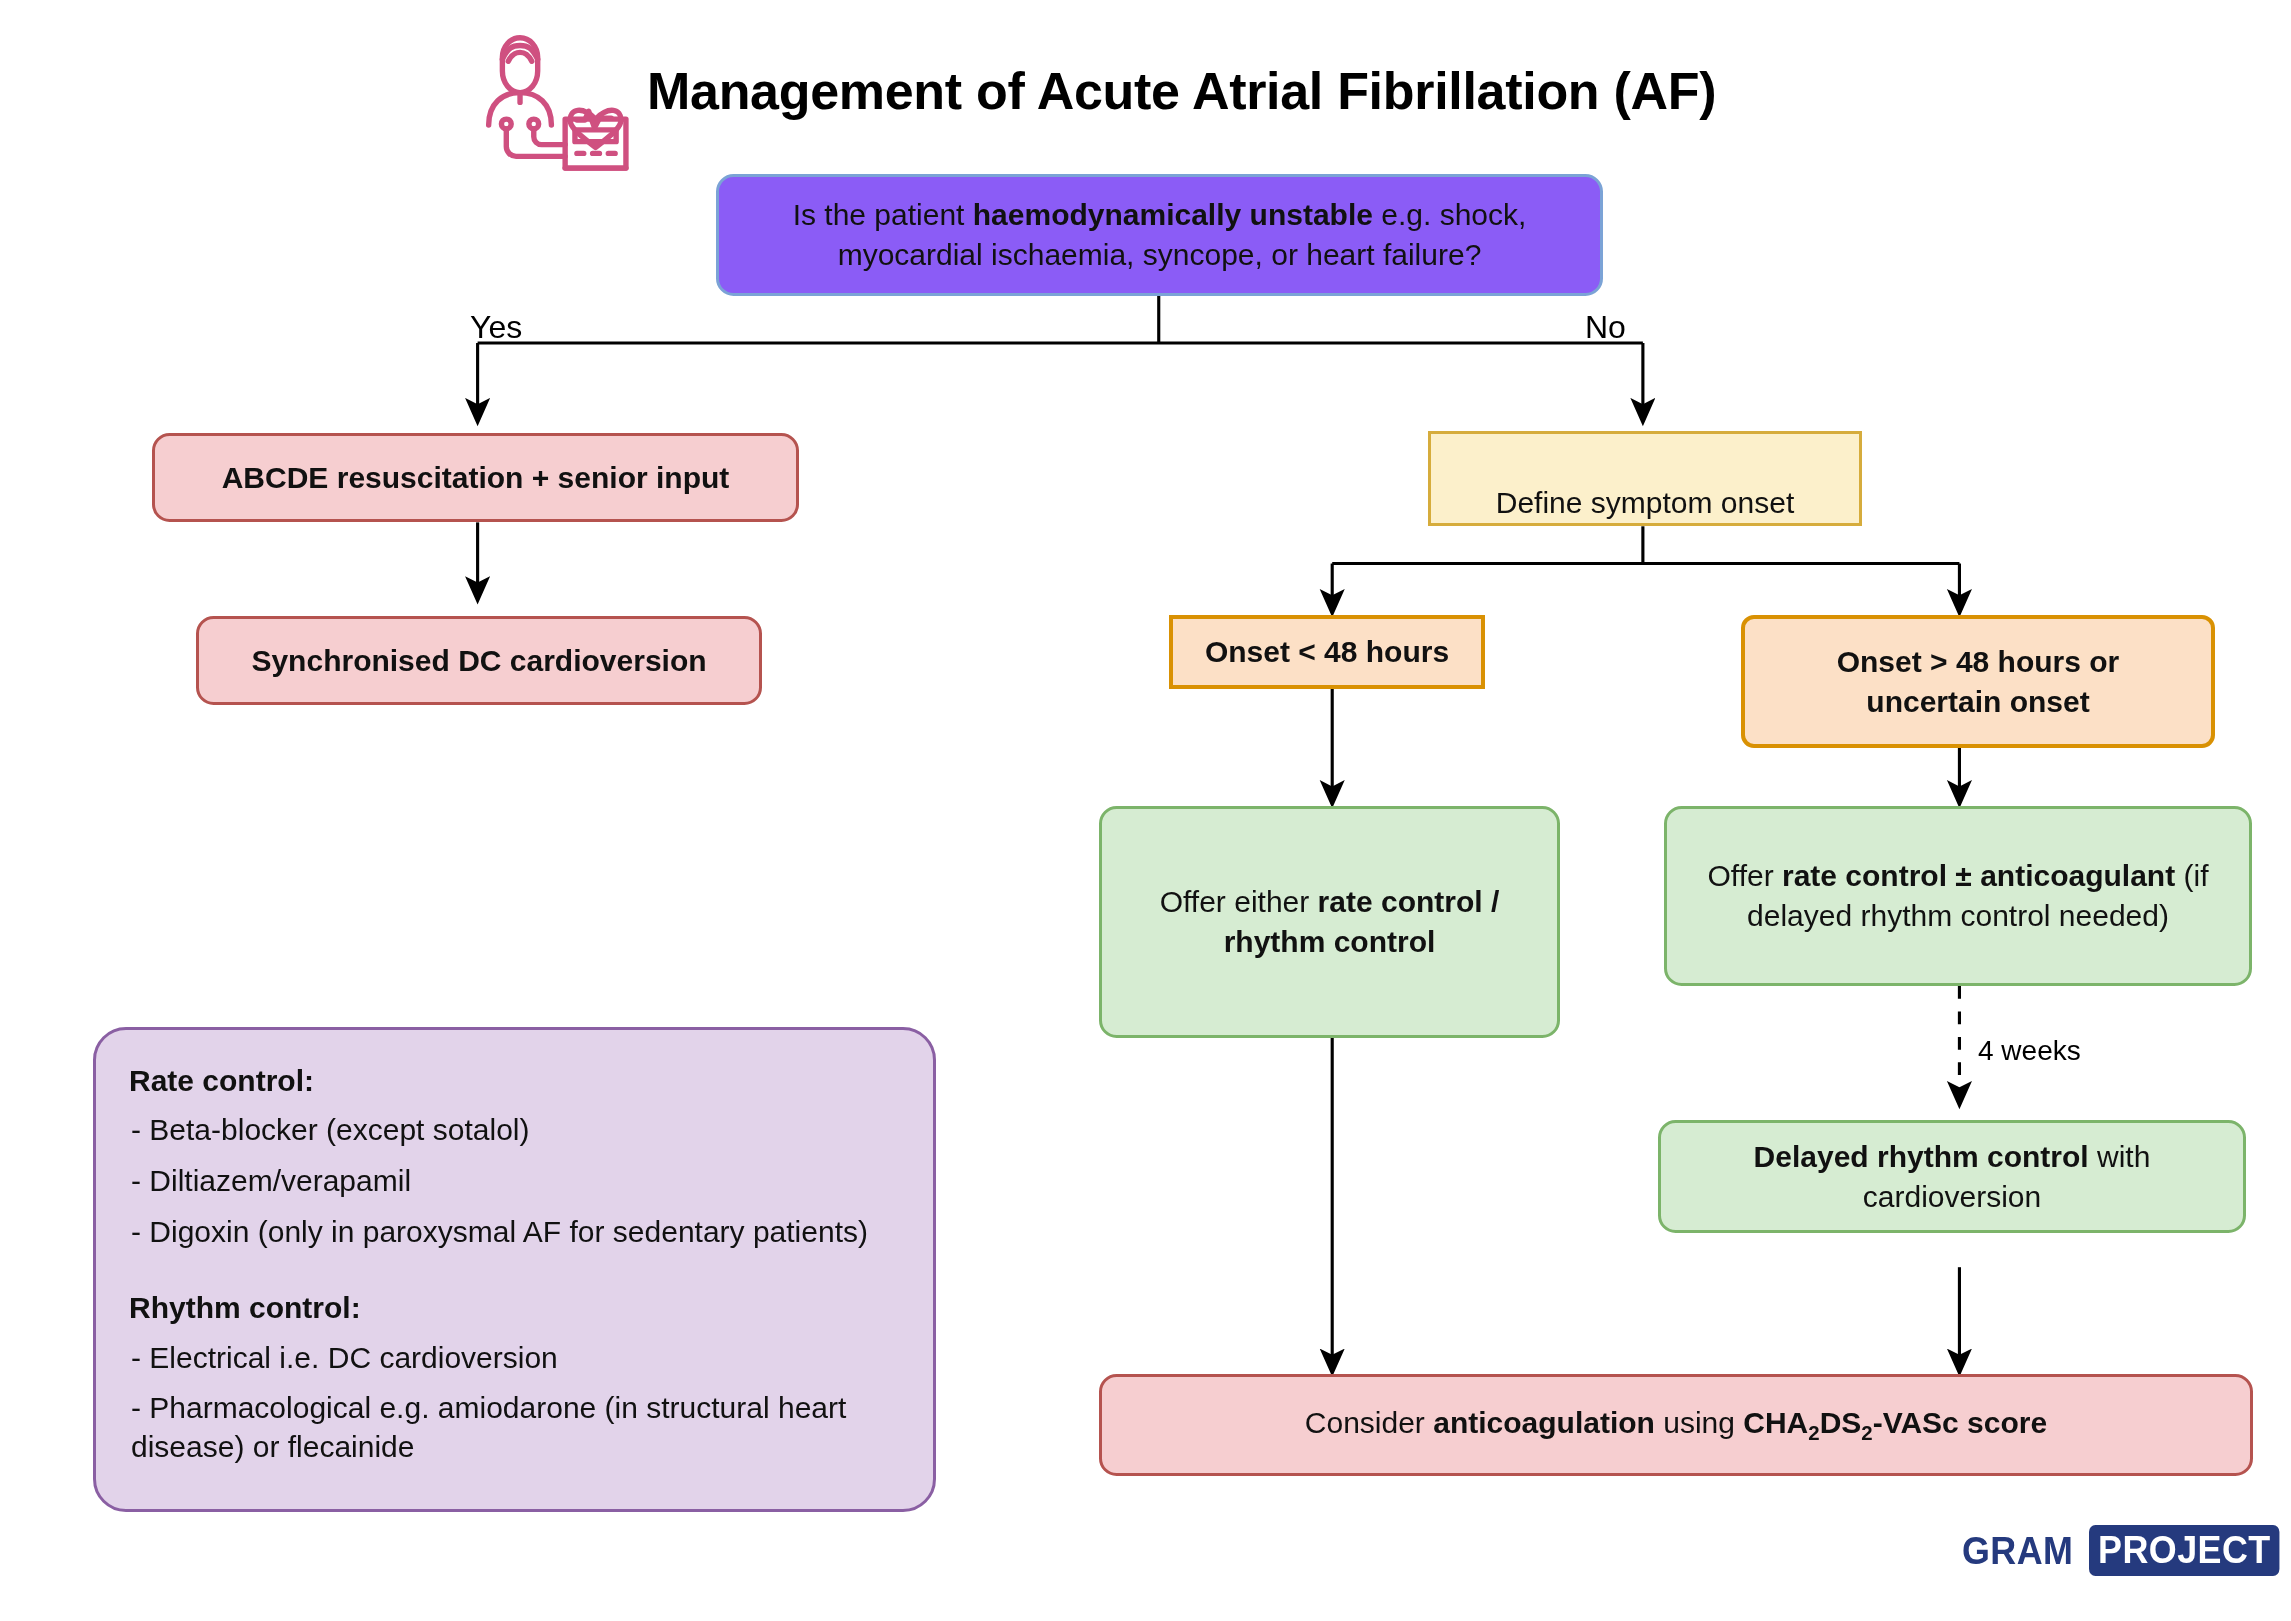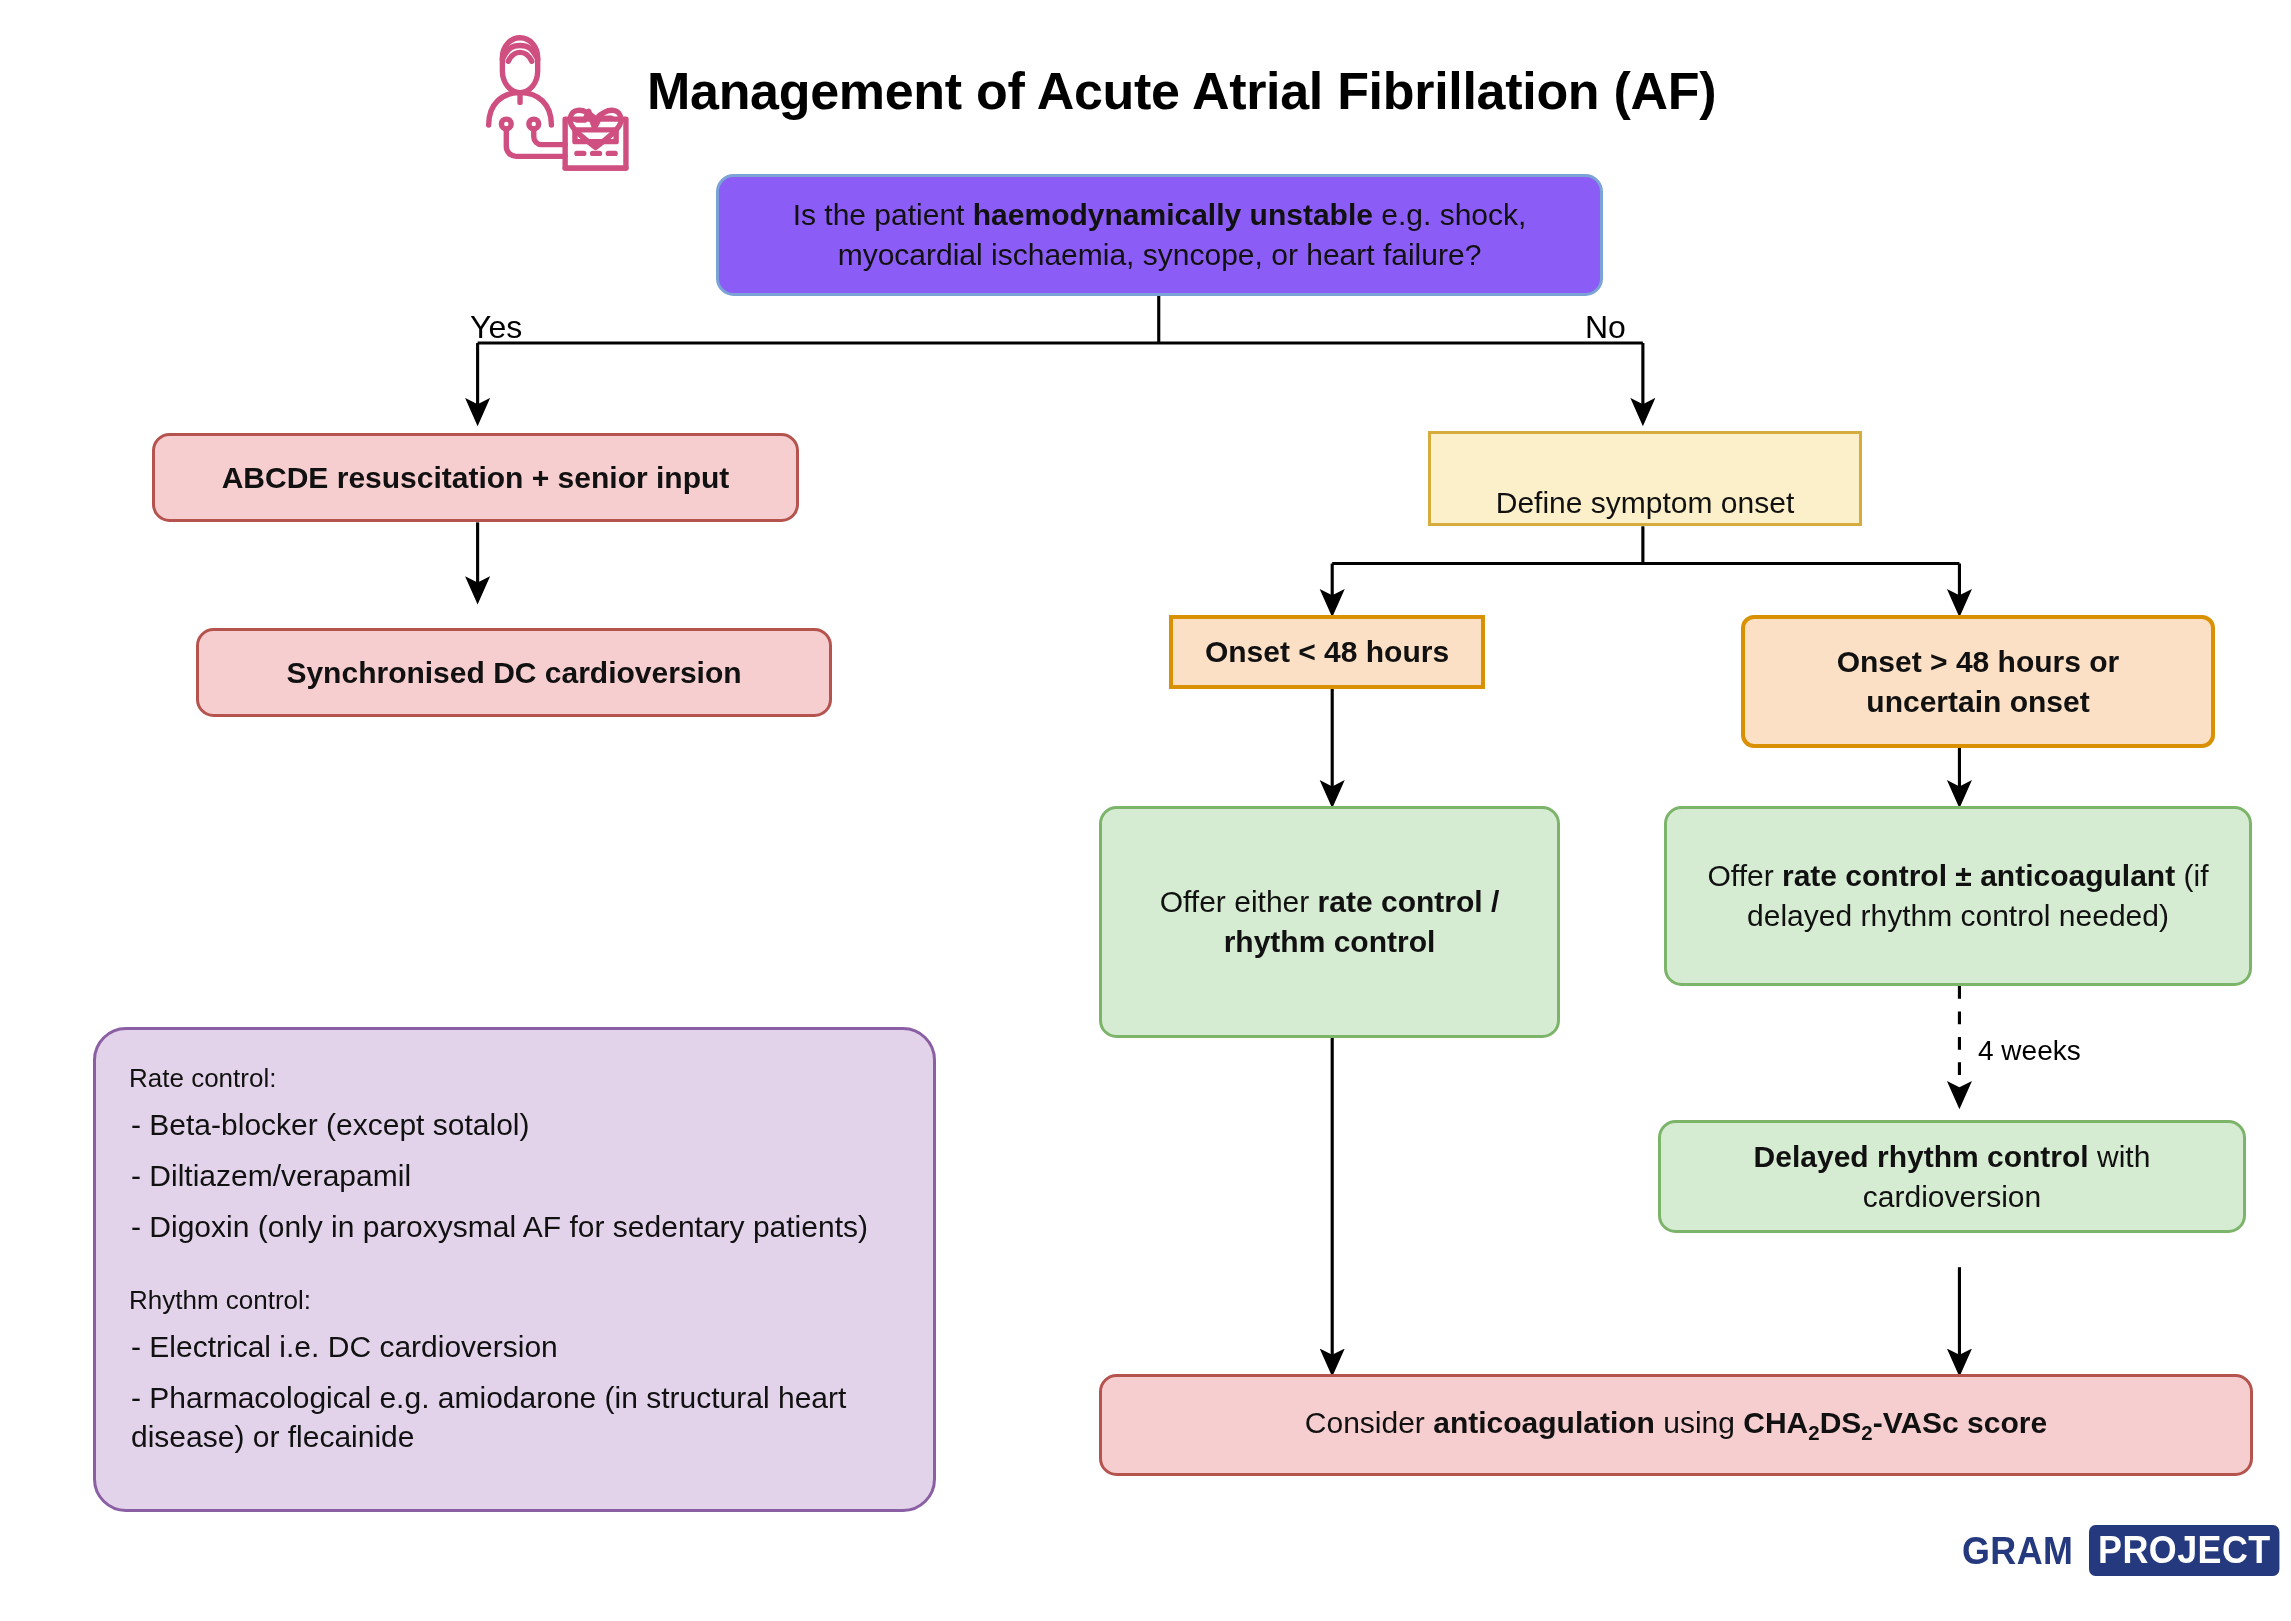--- a/index.html
+++ b/index.html
@@ -122,22 +122,22 @@
     font-size: 28px;
     color: #000000;
     white-space: nowrap;
   }
 
   
   .legend-pad {
     padding: 31px 33px 29px 33px;
   }
   .legend-head {
-    font-weight: normal;
-    font-size: 26px;
+    font-weight: bold;
+    font-size: 30px;
     margin-bottom: 9.8px;
   }
   .legend-item {
     font-size: 30px;
     margin-bottom: 11.8px;
     padding-left: 2px;
     line-height: 1.3;
   }
   .legend-gap { height: 25.5px; }
 
@@ -250,21 +250,21 @@
     </div>
   </div>
 
   <div class="branch-label" style="left:470px; top:309px;">Yes</div>
   <div class="branch-label" style="left:1585px; top:309px;">No</div>
 
   <div class="node n-red" style="left:152px; top:433px; width:647px; height:89px;">
     <div class="inner">ABCDE resuscitation + senior input</div>
   </div>
 
-  <div class="node n-red" style="left:196px; top:616px; width:636px; height:89px;margin-top:12px;">
+  <div class="node n-red" style="left:196px; top:616px; width:566px; height:89px;">
     <div class="inner">Synchronised DC cardioversion</div>
   </div>
 
   <div class="node n-yellow" style="left:1428px; top:431px; width:434px; height:95px;">
     <div class="inner">Define symptom onset</div>
   </div>
 
   <div class="node n-orange" style="left:1169px; top:615px; width:316px; height:74px;">
     <div class="inner">Onset &lt; 48 hours</div>
   </div>

